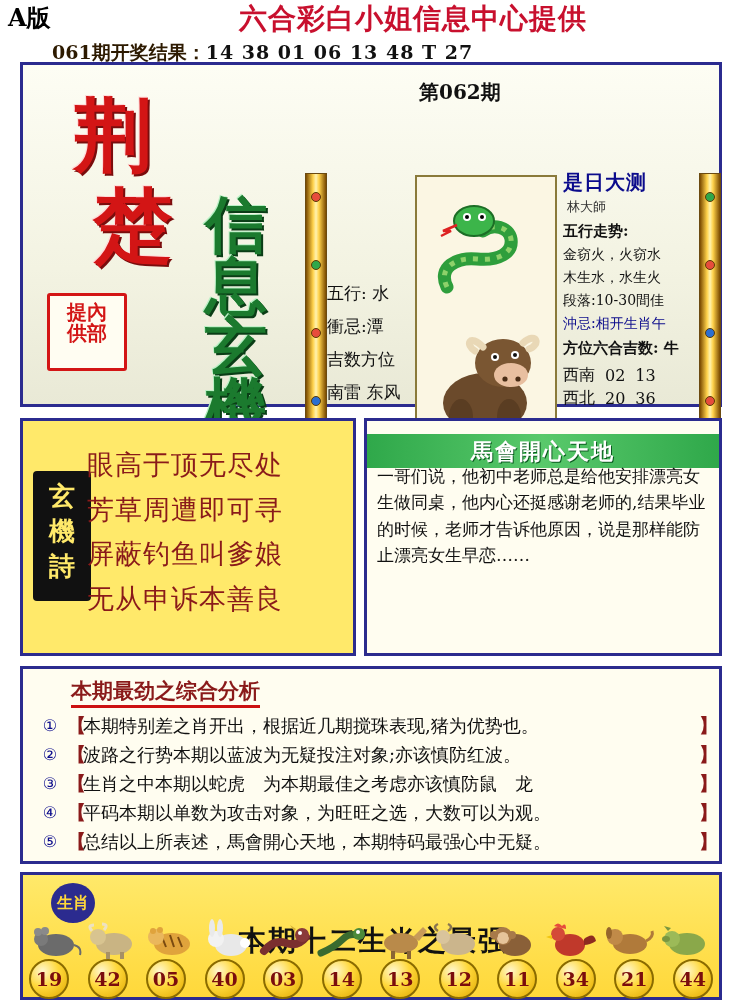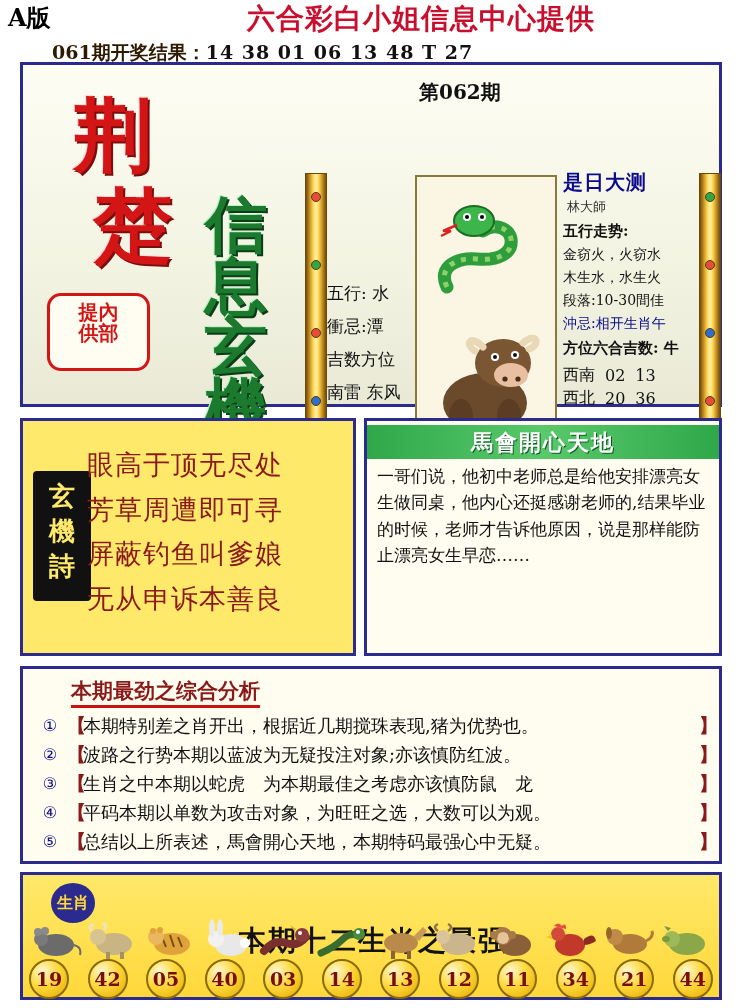--- a/index.html
+++ b/index.html
@@ -14,21 +14,21 @@
   .page { position:relative; width:742px; height:1008px; }
 
   
   .topbar { position:absolute; left:0; top:0; width:742px; height:36px; }
   .edition {
     position:absolute; left:8px; top:2px;
     font-size:24px; font-weight:bold; color:#000;
     font-family:"DejaVu Serif", serif;
   }
   .top-title {
-    position:absolute; left:196px; top:0px; width:450px;
+    position:absolute; left:188px; top:0px; width:450px;
     text-align:center;
     font-size:28px; font-weight:bold; color:#c8102e;
     font-family:"DejaVu Serif", serif;
     letter-spacing:1px;
   }
   .result-line {
     position:absolute; left:52px; top:40px; width:640px;
     font-size:19px; font-weight:bold; color:#2d1a00;
     font-family:"DejaVu Serif", serif;
   }
@@ -52,22 +52,22 @@
   }
   .brand-char {
     position:absolute; font-family:"DejaVu Serif", serif;
     font-weight:bold; color:#d31515;
     text-shadow: 2px 2px 0 #7a0d0d, -1px -1px 0 #ffd9d9;
     font-size:80px; line-height:1;
   }
   .brand-c1 { left:42px; top:22px; }
   .brand-c2 { left:62px; top:112px; }
   .seal {
-    position:absolute; left:16px; top:220px; width:103px; height:78px;
-    border:3px solid #d31515; border-radius:14px;
+    position:absolute; left:16px; top:220px; width:80px; height:78px;
+    border:3px solid #d31515; border-radius:3px;
     color:#d31515; font-weight:bold; font-family:"DejaVu Serif", serif;
     font-size:20px; line-height:1.05; padding:6px 4px 0 4px; text-align:center;
     background:#fffdf2;
   }
   .seal span { display:block; }
 
   
   .vert-title {
     position:absolute; left:182px; top:130px; width:130px;
     font-family:"DejaVu Serif", serif;
@@ -139,21 +139,21 @@
     font-family:"DejaVu Serif", serif; font-size:27px; font-weight:normal;
     color:#8a1a1a; line-height:1.65; letter-spacing:1px;
   }
 
   
   .story-box {
     position:absolute; left:364px; top:418px; width:358px; height:238px;
     border:3px solid #2b2b8f; background:#fffdf0;
   }
   .story-banner {
-    position:absolute; left:0; top:4px; width:352px; height:34px;
+    position:absolute; left:0; top:13px; width:352px; height:34px;
     background:linear-gradient(90deg,#2fa84a 0%, #59c96b 50%, #2fa84a 100%);
     text-align:center;
   }
   .story-banner span {
     font-family:"DejaVu Serif", serif; font-size:22px; font-weight:bold;
     color:#fff; text-shadow:1px 1px 0 #0a5a1e; line-height:34px; letter-spacing:2px;
   }
   .story-text {
     position:absolute; left:10px; top:42px; width:332px;
     font-family:"DejaVu Serif", serif; font-size:17px; color:#111; line-height:1.55;

